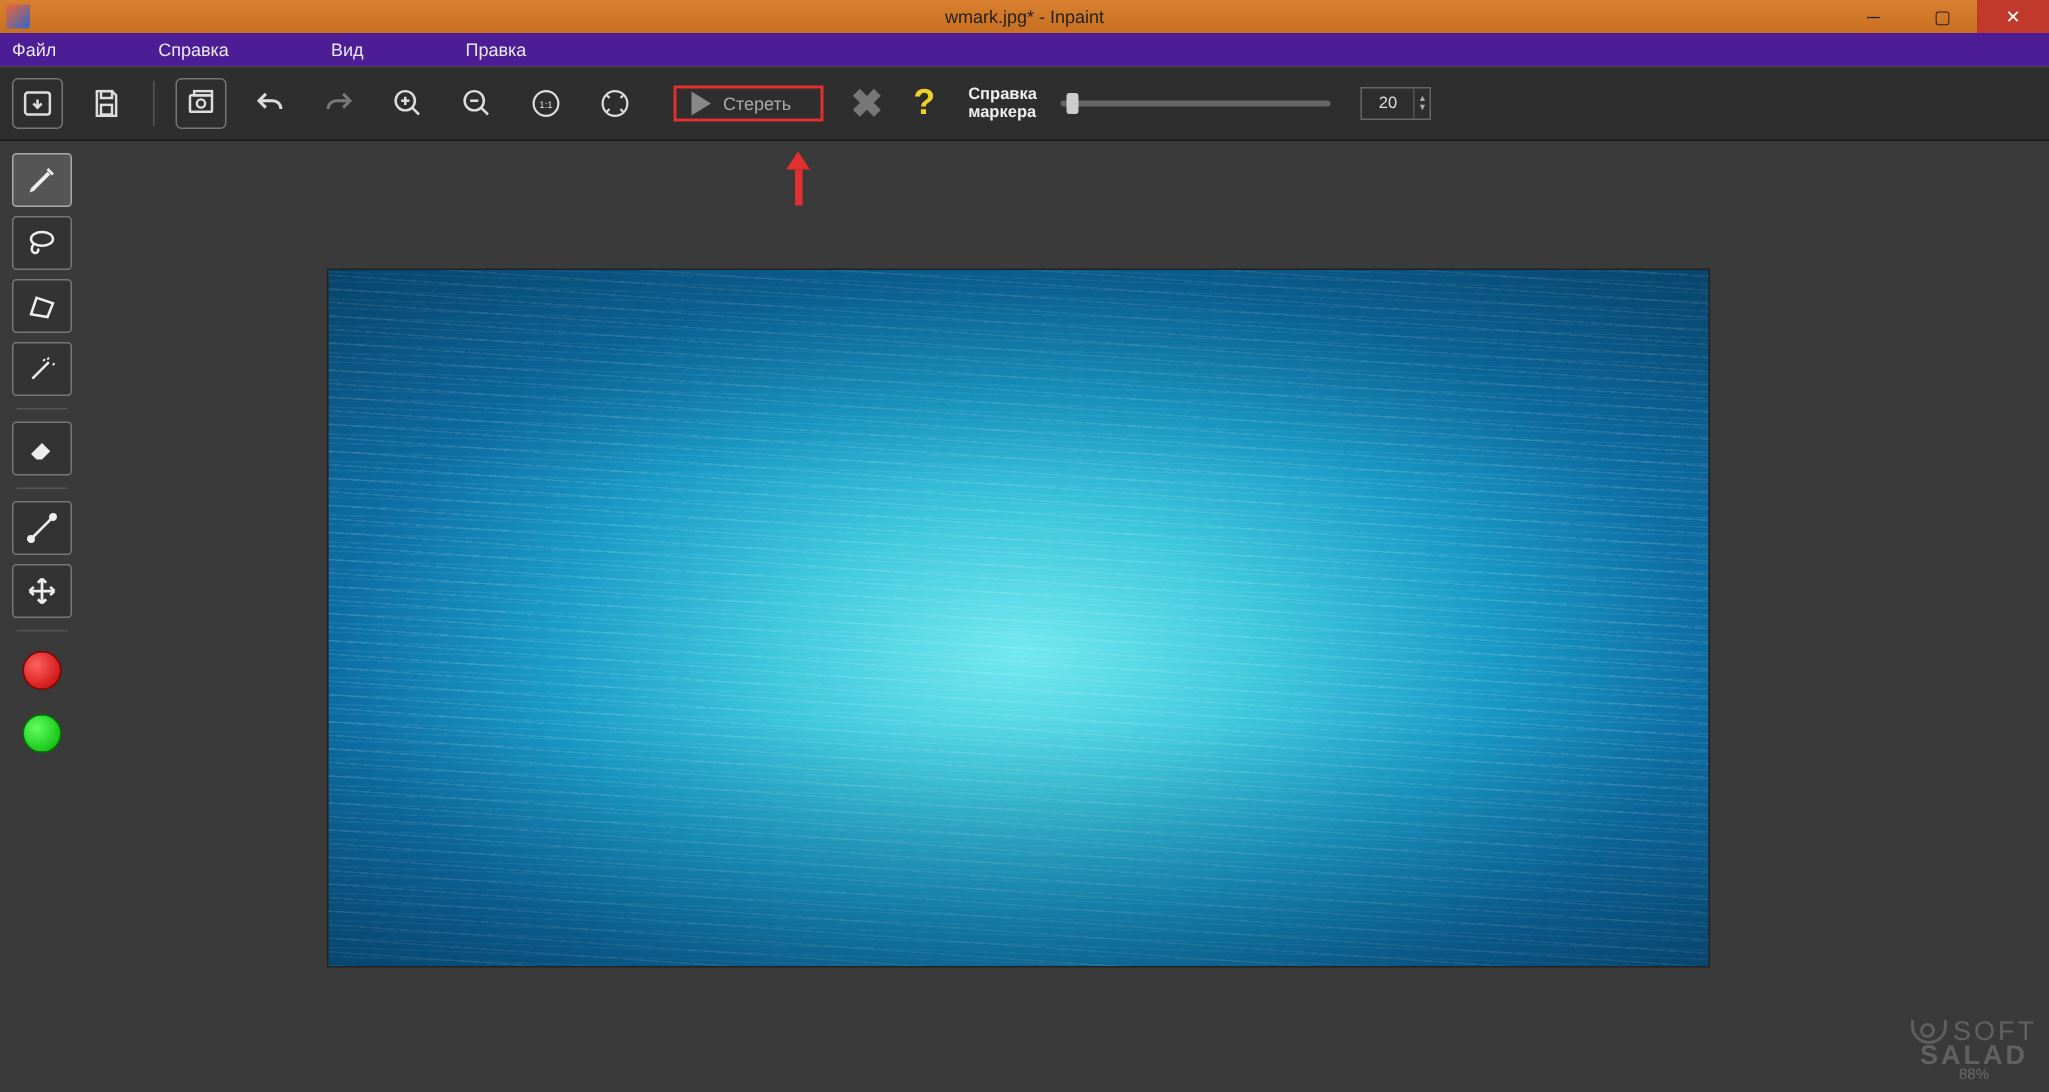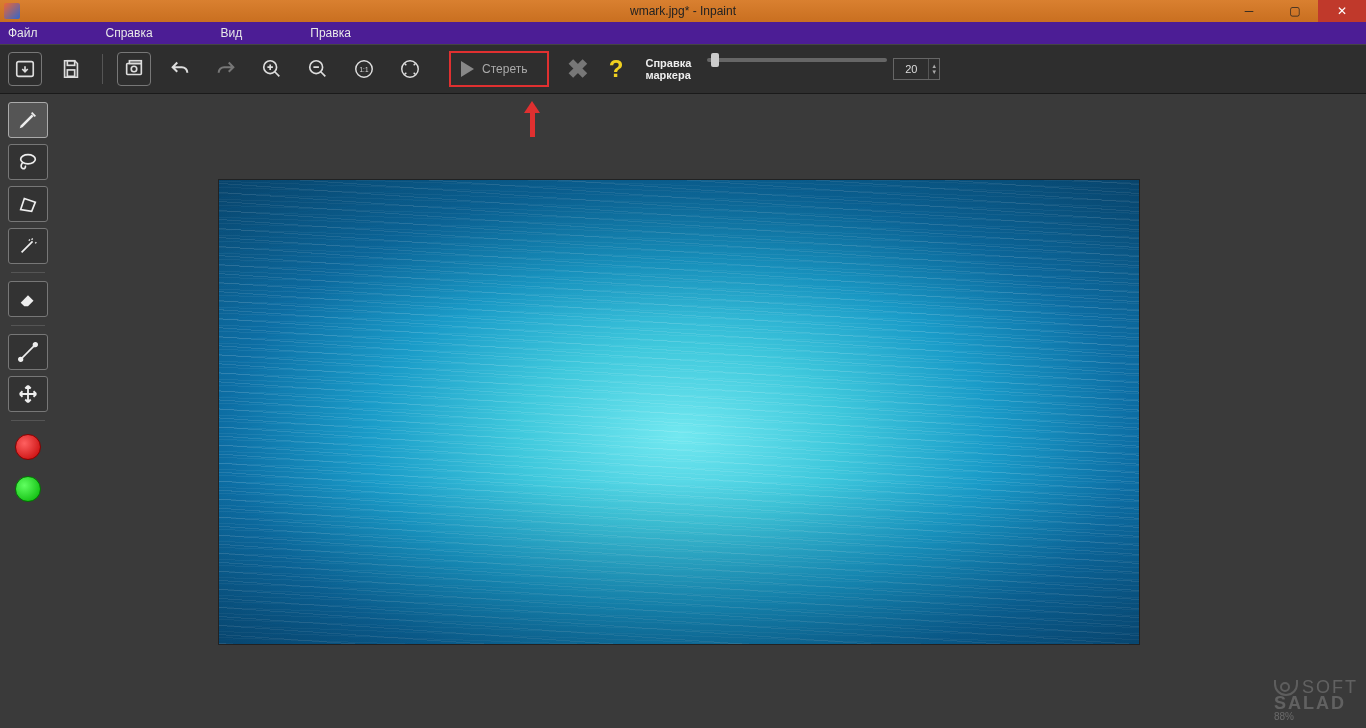--- a/index.html
+++ b/index.html
@@ -16,26 +16,26 @@
   
   .menubar { height: 22px; background:#4c1d95; display:flex; align-items:center; padding-left:8px; gap:68px; color:#e8e8e8; font-size:12px;}
   .menubar .menu-item { cursor:pointer; }
   
   
   .toolbar { height:50px; background:#2e2e2e; border-top:1px solid #444; border-bottom:1px solid #1a1a1a; display:flex; align-items:center; padding-left:8px; gap:12px; position:relative;}
   .tb-btn { width:34px; height:34px; display:flex; align-items:center; justify-content:center; border-radius:4px; cursor:pointer;}
   .tb-btn.boxed { border:1px solid #777; }
   .tb-btn svg { width:22px; height:22px; }
   .tb-sep { width:1px; height:30px; background:#555; margin:0 2px;}
-  .erase-btn { display:flex; align-items:center; gap:8px; width:100px; height:36px; border:2px solid #e03030; padding:0 10px; color:#aaa; font-size:12px; cursor:pointer; margin-left:10px;}
+  .erase-btn { display:flex; align-items:center; gap:8px; width:100px; height:24px; border:2px solid #e03030; padding:0 10px; color:#aaa; font-size:12px; cursor:pointer; margin-left:10px;}
   .erase-btn .play { width:0; height:0; border-top:8px solid transparent; border-bottom:8px solid transparent; border-left:13px solid #888;}
   .tb-x { font-size:26px; color:#777; font-weight:bold; cursor:pointer; margin-left:6px;}
   .tb-q { font-size:24px; color:#f0d020; font-weight:bold; cursor:pointer; margin-left:8px;}
   .marker-lbl { color:#eee; font-size:11px; font-weight:bold; line-height:12px; margin-left:10px;}
-  .slider-wrap { display:flex; gap:6px; margin-left:4px;}
+  .slider-wrap { display:flex; align-items:center; gap:20px; margin-left:4px;}
   .slider { width:180px; height:4px; background:#666; position:relative; border-radius:2px;}
   .slider .thumb { position:absolute; left:4px; top:-5px; width:8px; height:14px; background:#ccc; border-radius:2px;}
   .spin { display:flex; align-items:stretch; border:1px solid #666; background:#2e2e2e; height:22px;}
   .spin input { width:34px; background:transparent; border:none; color:#ddd; font-size:11px; text-align:center; outline:none;}
   .spin .arrows { display:flex; flex-direction:column; justify-content:center; border-left:1px solid #555; padding:0 2px;}
   .spin .arrows div { font-size:6px; color:#aaa; line-height:6px; cursor:pointer;}
   
   
   .workspace { display:flex; height:calc(100% - 94px); background:#3a3a3a;}
   .sidebar { width:56px; background:#3a3a3a; padding-top:8px; display:flex; flex-direction:column; align-items:center; gap:6px;}
@@ -58,21 +58,21 @@
     mix-blend-mode: screen;}
   .water-tint { position:absolute; inset:0; background:
     linear-gradient(180deg, rgba(0,40,70,0.25) 0%, transparent 30%, transparent 65%, rgba(0,30,60,0.3) 100%);}
   
   
   .red-arrow { position:absolute; left:468px; top:7px; display:flex; flex-direction:column; align-items:center;}
   .red-arrow .head { width:0; height:0; border-left:8px solid transparent; border-right:8px solid transparent; border-bottom:12px solid #e03030;}
   .red-arrow .shaft { width:5px; height:24px; background:#e03030;}
   
   
-  .wm { position:absolute; right:8px; bottom:4px; color:rgba(200,200,200,0.55); font-family:Arial; text-align:left; line-height:14px;}
+  .wm { position:absolute; right:8px; bottom:4px; color:rgba(200,200,200,0.55); font-family:Arial; text-align:center; line-height:14px;}
   .wm .brand { font-size:18px; letter-spacing:2px; font-weight:bold; opacity:0.5;}
   .wm .brand .soft { font-weight:300;}
   .wm .pct { font-size:10px; opacity:0.6;}
   .wm-icon { display:inline-block; width:24px; height:16px; border:2px solid rgba(200,200,200,0.5); border-radius:0 0 12px 12px; border-top:none; vertical-align:middle; margin-right:4px; position:relative;}
   .wm-icon::before { content:""; position:absolute; top:2px; left:4px; width:6px; height:6px; border:2px solid rgba(200,200,200,0.5); border-radius:50%;}
 </style>
 </head>
 <body>
 
 <div class="titlebar">

